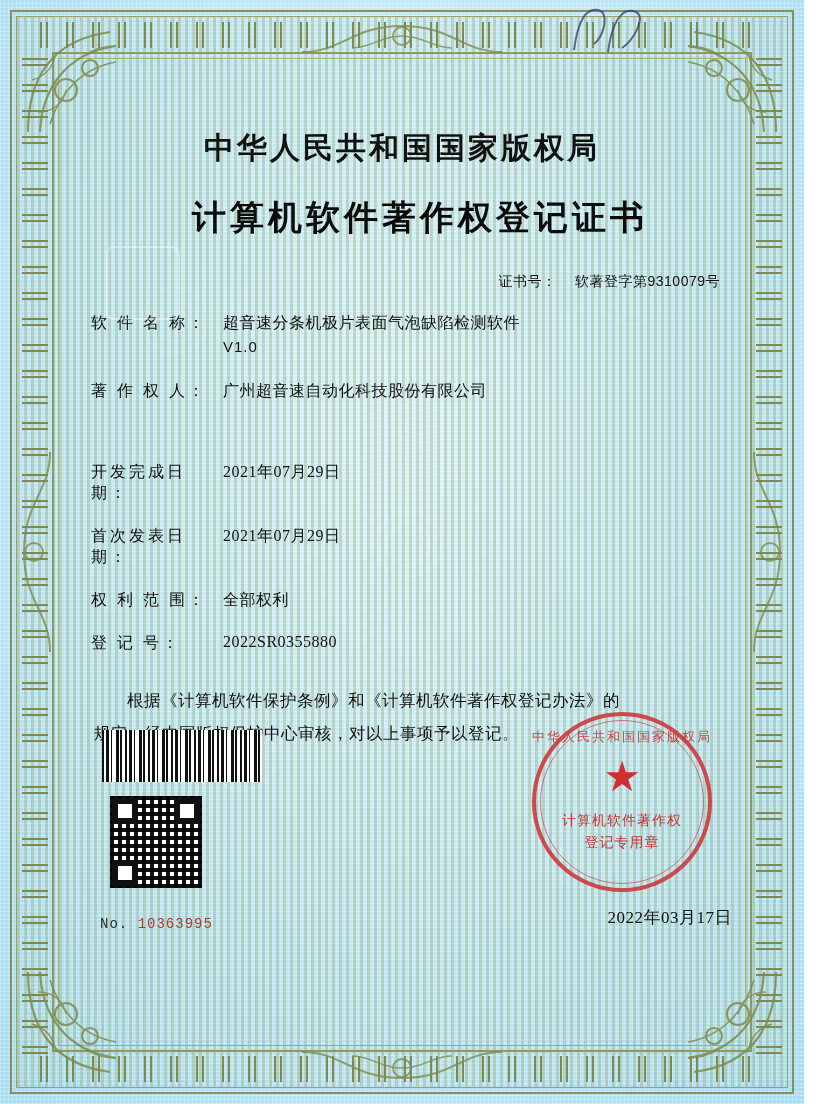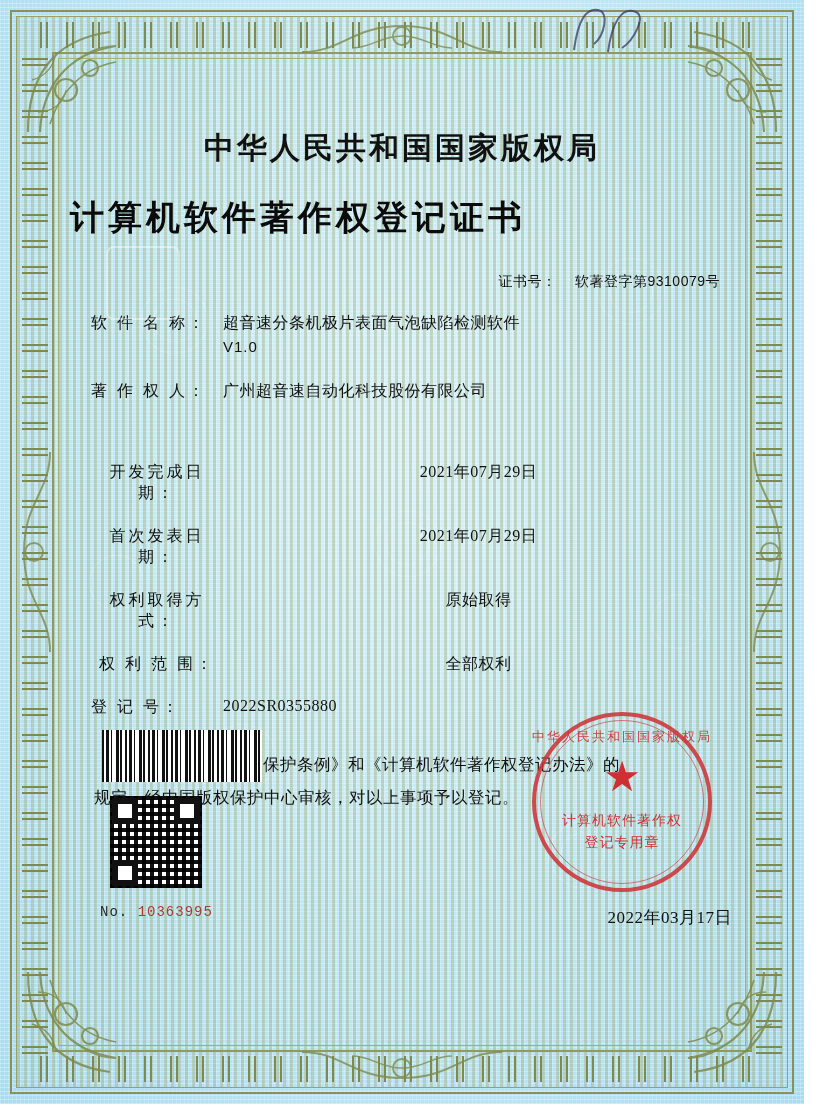--- a/index.html
+++ b/index.html
@@ -121,26 +121,28 @@
   .title-main {
     text-align: center;
     font-family: "Liberation Serif", serif;
     font-size: 30px;
     font-weight: bold;
     letter-spacing: 3px;
     color: #111111;
     margin-top: 58px;
   }
   .title-sub {
+    text-align: center;
     font-family: "Liberation Serif", serif;
     font-size: 34px;
     font-weight: bold;
     letter-spacing: 4px;
     color: #0b0b0b;
     margin-top: 26px;
+    padding-left: 36px;
   }
 
   .cert-no {
     text-align: right;
     font-size: 14px;
     color: #111;
     margin-top: 32px;
     padding-right: 14px;
     letter-spacing: 0.5px;
   }
@@ -169,21 +171,21 @@
   .value-line2 {
     margin-top: 4px;
     font-family: "Liberation Sans", sans-serif;
     font-size: 15px;
     letter-spacing: 1px;
   }
 
   .gap-lg { height: 34px; }
   .gap-md { height: 20px; }
 
-  .field-row.spaced { margin-bottom: 22px; text-align: center; }
+  .field-row.spaced { margin-bottom: 22px; }
 
   .legal {
     margin-top: 30px;
     padding: 0 18px 0 24px;
     font-family: "Liberation Serif", serif;
     font-size: 16.5px;
     line-height: 2.0;
     color: #111;
     letter-spacing: 0.5px;
   }
@@ -222,21 +224,21 @@
     position: absolute;
     width: 26px; height: 26px;
     background: #fff;
     border: 6px solid #111;
   }
   .qr-eye.tl { left: 2px; top: 2px; }
   .qr-eye.tr { right: 2px; top: 2px; }
   .qr-eye.bl { left: 2px; bottom: 2px; }
 
   .serial {
-    margin-top: 16px;
+    margin-top: 28px;
     margin-left: 4px;
     font-size: 14px;
     color: #2b2b2b;
     letter-spacing: 1px;
     font-family: "Liberation Mono", monospace;
   }
   .serial .num { color: #b03a2e; }
 
   
   #seal {
@@ -465,24 +467,20 @@
       <div class="field-row spaced">
         <div class="field-label">开发完成日期：</div>
         <div class="field-value">2021年07月29日</div>
       </div>
 
       <div class="field-row spaced">
         <div class="field-label">首次发表日期：</div>
         <div class="field-value">2021年07月29日</div>
       </div>
 
-      <div class="field-row spaced">
-        <div class="field-label">权利取得方式：</div>
-        <div class="field-value">原始取得</div>
-      </div>
 
       <div class="field-row spaced">
         <div class="field-label">权 利 范 围：</div>
         <div class="field-value">全部权利</div>
       </div>
 
       <div class="field-row">
         <div class="field-label">登 记 号：</div>
         <div class="field-value">2022SR0355880</div>
       </div>

